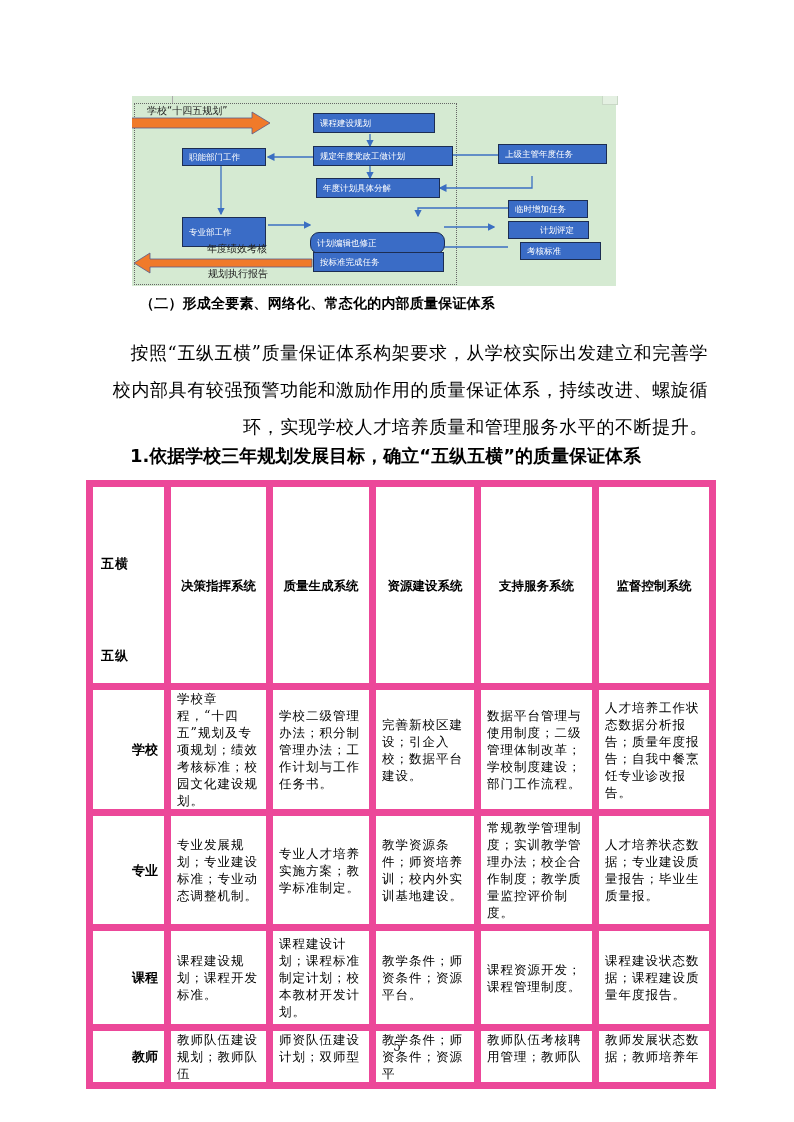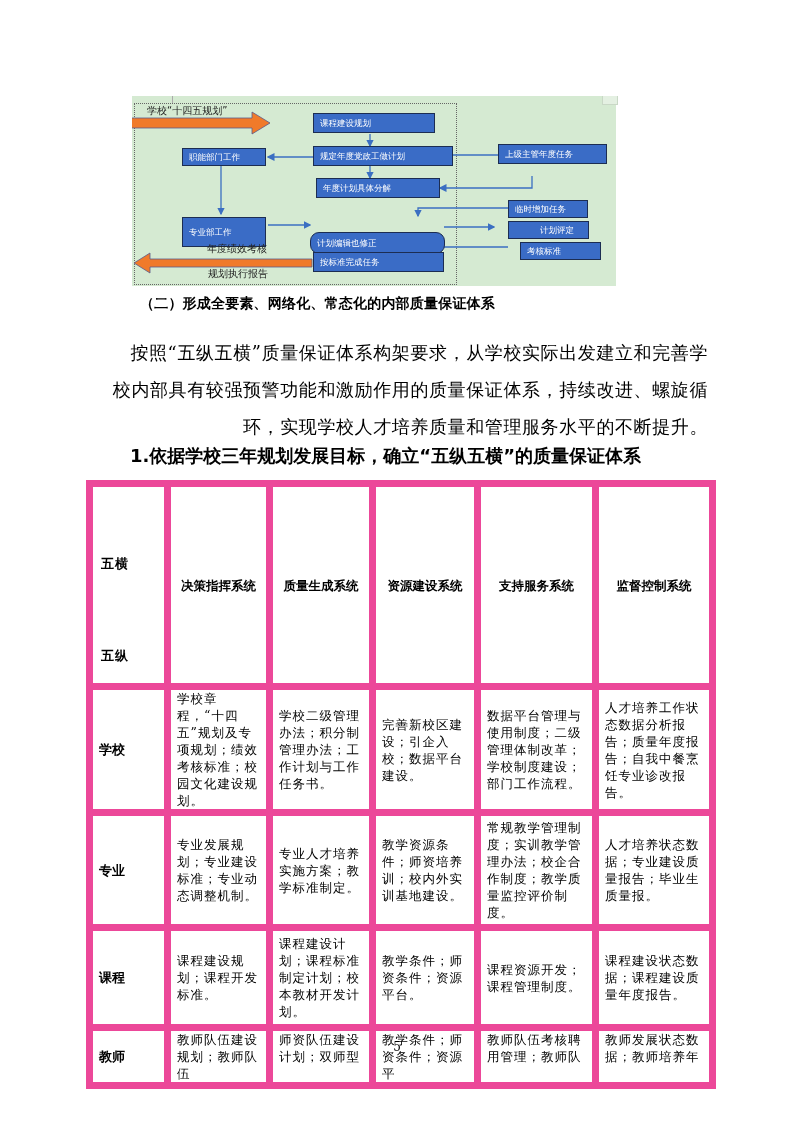--- a/index.html
+++ b/index.html
@@ -28,21 +28,21 @@
         font-weight: bold; font-size: 18px; white-space: nowrap; }
 
   
   table.sys { position: absolute; left: 86px; top: 480px; border-collapse: collapse;
               table-layout: fixed; width: 623px; }
   table.sys td { border: 7px solid #ec4899; font-size: 12.5px; line-height: 17px;
                  vertical-align: middle; padding: 0 6px; letter-spacing: 1px; }
   table.sys td.hd { font-family: "DejaVu Sans", sans-serif; font-weight: bold; font-size: 12.5px;
                     text-align: center; letter-spacing: 0; }
   table.sys td.rowhd { font-family: "DejaVu Sans", sans-serif; font-weight: bold; font-size: 13px;
-                       text-align: left; letter-spacing: 0; }
+                       text-align: right; letter-spacing: 0; }
   .corner { position: relative; height: 196px; }
   .corner .a { position: absolute; left: 2px; top: 68px; font-family: "DejaVu Sans", sans-serif; font-weight: bold; font-size: 13px; }
   .corner .b { position: absolute; left: 2px; top: 160px; font-family: "DejaVu Sans", sans-serif; font-weight: bold; font-size: 13px; }
   tr.r-header td { height: 196px; }
   tr.r1 td { height: 108px; }
   tr.r2 td { height: 108px; }
   tr.r3 td { height: 93px; }
   tr.r4 td { height: 36px; vertical-align: top; }
 
   .pageno { position: absolute; left: 0; width: 794px; top: 1040px; text-align: center;

